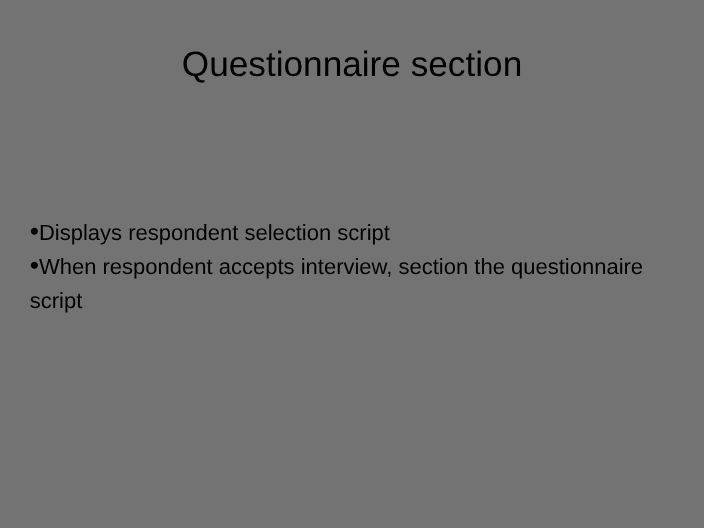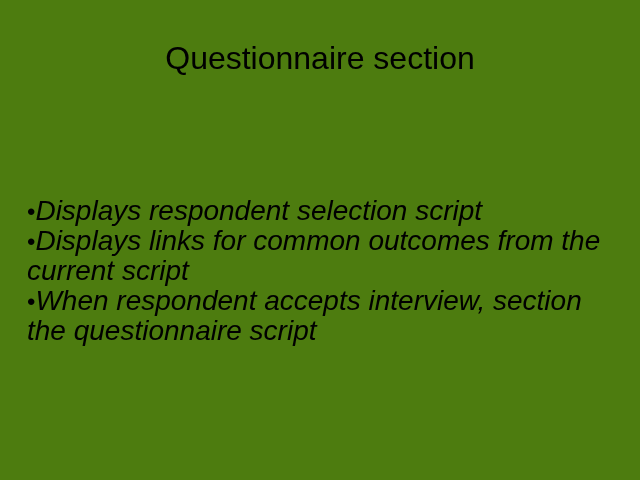--- a/index.html
+++ b/index.html
@@ -10,21 +10,21 @@
     width: 640px;
     height: 480px;
     background: #ffffff;
     font-family: "Liberation Sans", sans-serif;
     overflow: hidden;
   }
   .slide {
     position: relative;
     width: 640px;
     height: 480px;
-    background: #4d7c0f;
+    background: #737373;
     box-sizing: border-box;
   }
   .slide-title {
     position: absolute;
     left: 0;
     top: 38px;
     width: 640px;
     text-align: center;
     font-size: 32px;
     line-height: 40px;
@@ -47,35 +47,33 @@
     text-indent: 0;
     white-space: normal;
     word-spacing: 0px;
   }
   .bullet-line .bullet-glyph {
     font-size: 24px;
     line-height: 29px;
     color: #000000;
   }
   .bullet-text {
-    font-size: 28px;
+    font-size: 20px;
     color: #000000;
-    font-style: italic;
   }
 </style>
 </head>
 <body>
 
 <div class="slide">
 
   <div class="slide-title">Questionnaire section</div>
 
   <div class="body-block">
 
     <div class="bullet-line"><span class="bullet-glyph">•</span><span class="bullet-text">Displays respondent selection script</span></div>
 
-    <div class="bullet-line"><span class="bullet-glyph">•</span><span class="bullet-text">Displays links for common outcomes from the current script</span></div>
 
     <div class="bullet-line"><span class="bullet-glyph">•</span><span class="bullet-text">When respondent accepts interview, section the questionnaire script</span></div>
 
   </div>
 
 </div>
 
 </body></html>

